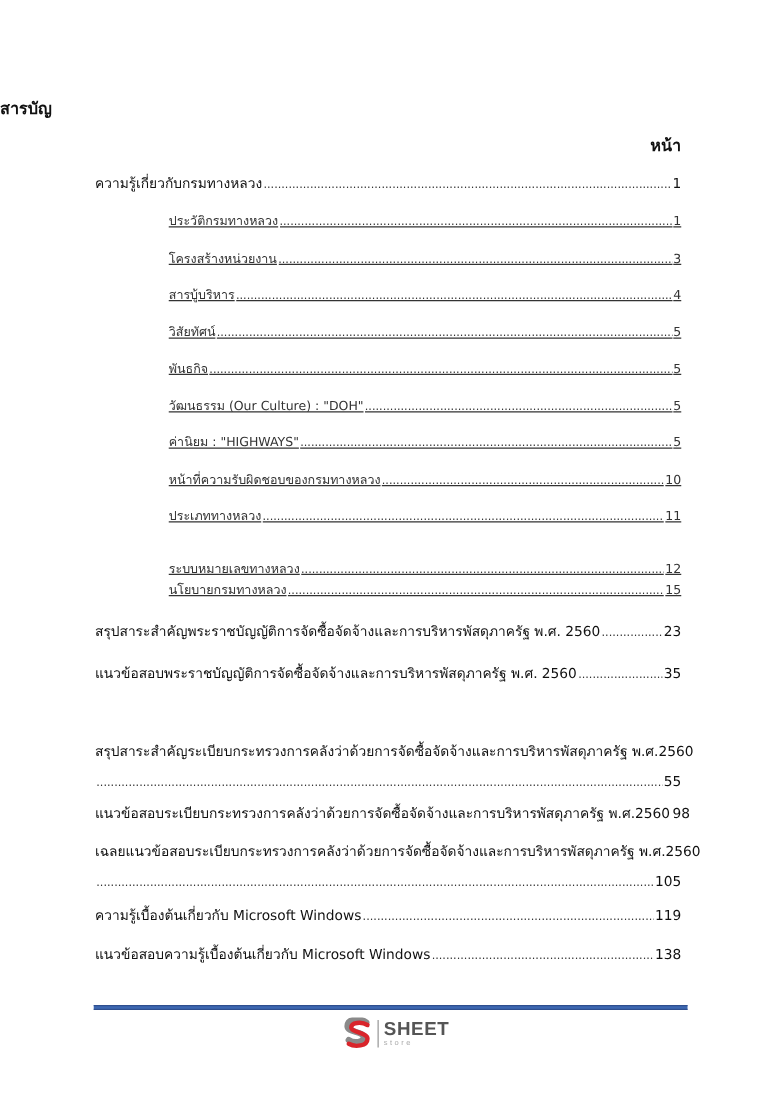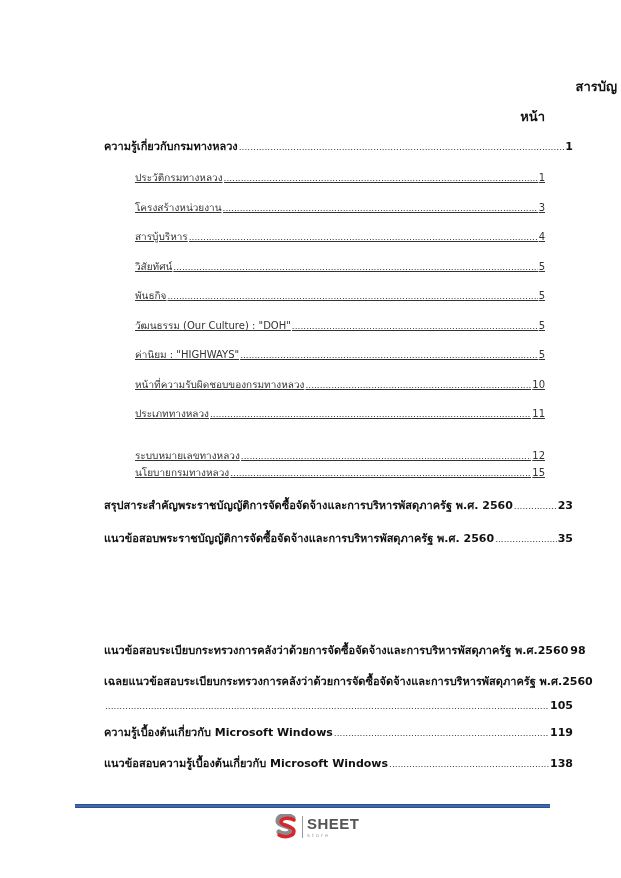--- a/index.html
+++ b/index.html
@@ -1,25 +1,25 @@
 <!DOCTYPE html>
 <html><head>
 <meta charset="utf-8">
 <style>
   html, body { margin: 0; padding: 0; background: #ffffff; }
   body { width: 621px; height: 878px; position: relative; overflow: hidden;
          font-family: "DejaVu Sans", "Liberation Sans", sans-serif; color: #111; }
   .page { position: absolute; left: 0; top: 0; width: 621px; height: 878px; background: #fff; }
-  .title { position: absolute; left: 0; width: 617px; top: 76px; text-align: right;
+  .title { position: absolute; left: 0; width: 558px; top: 76px; text-align: left;
            font-size: 13px; font-weight: bold; }
   .page-col { position: absolute; right: 76px; top: 106px; font-size: 13px; font-weight: bold; }
   .toc-row { position: absolute; left: 76px; width: 469px; display: flex; align-items: baseline;
              font-size: 11px; line-height: 16px; white-space: nowrap; }
   .toc-row.sub { left: 135px; width: 410px; font-size: 10px; color: #333; font-weight: normal; text-decoration: underline; }
-  .toc-row.main { font-weight: bold; margin-left: 28px; }
+  .toc-row.main { font-weight: normal; }
   .toc-row .label { flex: 0 0 auto; }
   .toc-row .dots { flex: 1 1 auto; overflow: hidden; color: #333; margin: 0 1px; }
   .toc-row .dots::before { content: "........................................................................................................................................................................................................................................................................"; letter-spacing: 0px; font-weight: normal; font-size: 9px; }
   .toc-row .num { flex: 0 0 auto; }
   .toc-row.wrap { display: block; }
   .toc-row.wrap .line2 { display: flex; align-items: baseline; margin-top: 8px; }
   .toc-row.wrap .line2 .dots { flex: 1 1 auto; }
   .footer-rule { position: absolute; left: 75px; top: 804px; width: 475px; height: 4px;
                  background: #3e68b2; border-top: 1px solid #2f4f8f; border-bottom: 1px solid #2f4f8f; box-sizing: border-box; }
   .logo { position: absolute; left: 274px; top: 813px; height: 28px; display: flex; align-items: center; justify-content: center; }
@@ -102,20 +102,27 @@
     <span class="label">สรุปสาระสำคัญพระราชบัญญัติการจัดซื้อจัดจ้างและการบริหารพัสดุภาครัฐ พ.ศ. 2560</span>
     <span class="dots"></span>
     <span class="num">23</span>
   </div>
   <div class="toc-row main" style="top:531px">
     <span class="label">แนวข้อสอบพระราชบัญญัติการจัดซื้อจัดจ้างและการบริหารพัสดุภาครัฐ พ.ศ. 2560</span>
     <span class="dots"></span>
     <span class="num">35</span>
   </div>
 
+  <div class="toc-row main wrap" style="top:594px">
+    <div class="label">สรุปสาระสำคัญระเบียบกระทรวงการคลังว่าด้วยการจัดซื้อจัดจ้างและการบริหารพัสดุภาครัฐ พ.ศ.2560</div>
+    <div class="line2">
+      <span class="dots"></span>
+      <span class="num">55</span>
+    </div>
+  </div>
 
   <div class="toc-row main" style="top:643px">
     <span class="label">แนวข้อสอบระเบียบกระทรวงการคลังว่าด้วยการจัดซื้อจัดจ้างและการบริหารพัสดุภาครัฐ พ.ศ.2560</span>
     <span class="dots"></span>
     <span class="num">98</span>
   </div>
 
   <div class="toc-row main wrap" style="top:674px">
     <div class="label">เฉลยแนวข้อสอบระเบียบกระทรวงการคลังว่าด้วยการจัดซื้อจัดจ้างและการบริหารพัสดุภาครัฐ พ.ศ.2560</div>
     <div class="line2">

